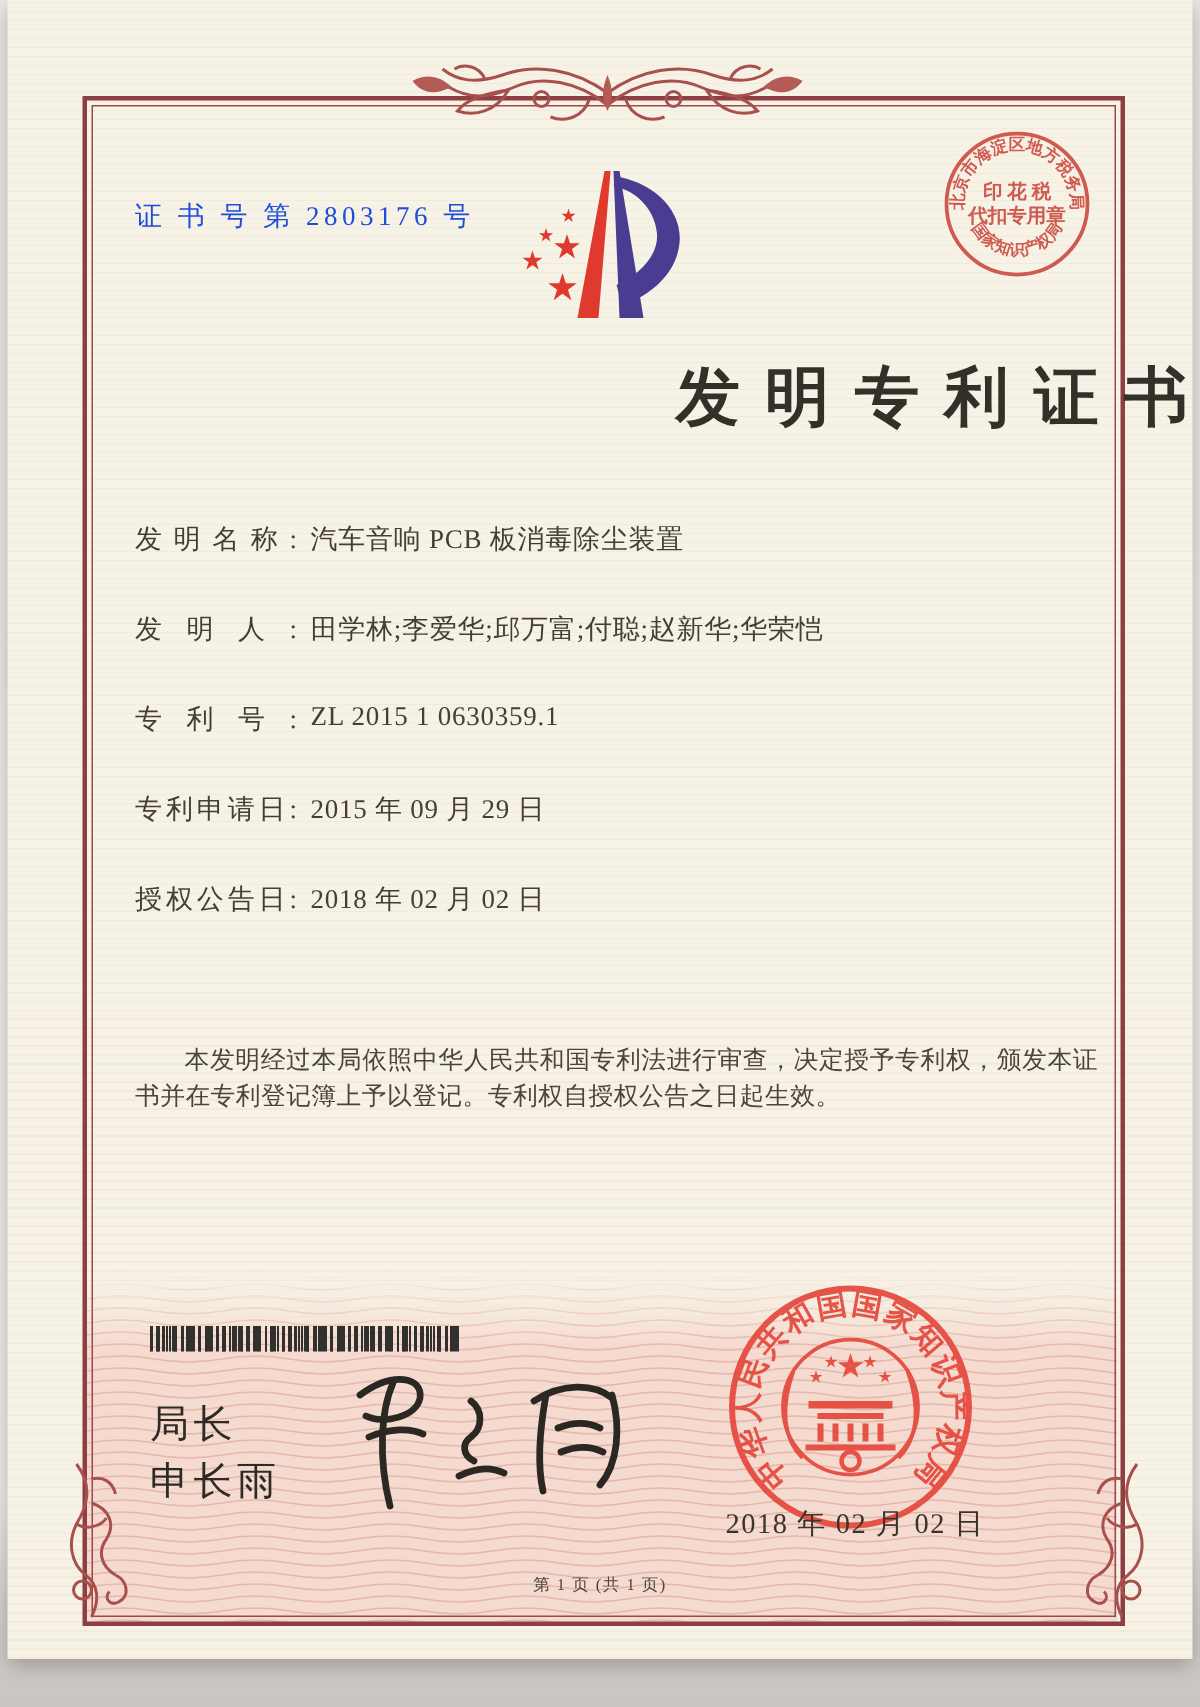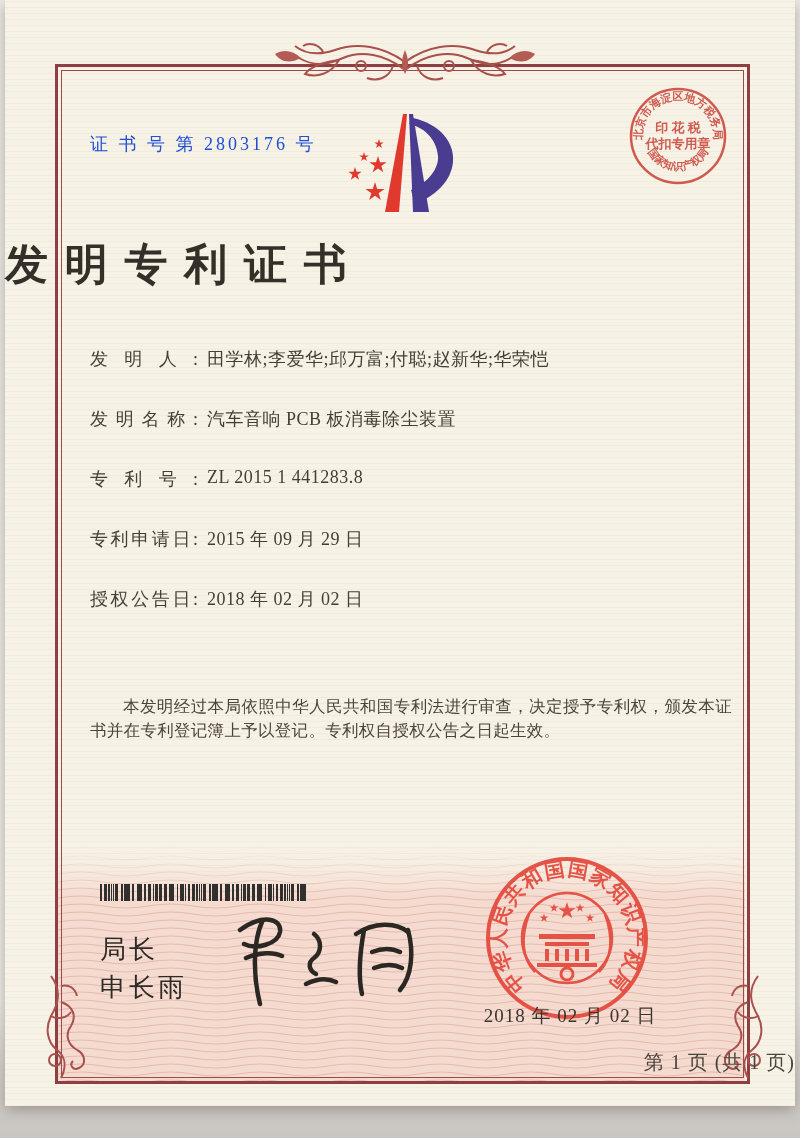--- a/index.html
+++ b/index.html
@@ -33,21 +33,21 @@
   }
   .frame-inner{
     position:absolute;inset:3px;border:1px solid #9a4a4c;
   }
   .cert-no{
     position:absolute;left:85px;top:132px;font-size:18px;color:#1d4ed8;letter-spacing:3px;
   }
   .logo{position:absolute;left:338px;top:110px;}
   .stamp{position:absolute;left:621px;top:84px;}
   .title{
-    position:absolute;left:0;right:0;top:236px;text-align:left;
+    position:absolute;left:0;right:0;top:236px;text-align:right;
     font-size:43px;font-weight:bold;color:#343029;letter-spacing:3px;
   }
   .fields{position:absolute;left:85px;top:347px;right:70px;}
   .field-row{height:60px;font-size:18px;color:#433e37;white-space:nowrap;}
   .field-label{
     display:inline-block;width:108px;text-align:justify;text-align-last:justify;
     vertical-align:top;
   }
   .field-value{margin-left:9px;letter-spacing:.5px;}
   .paras{position:absolute;left:85px;top:679px;width:642px;}
@@ -66,22 +66,22 @@
     font-family:"Liberation Sans","DejaVu Sans",sans-serif;
     font-size:26px;color:#2e2b27;letter-spacing:3px;line-height:38px;
   }
   .signature{position:absolute;left:205px;top:900px;}
   .seal{position:absolute;left:462px;top:838px;}
   .seal-date{
     position:absolute;left:470px;top:1003px;width:190px;text-align:center;
     font-size:19px;color:#3a342d;letter-spacing:1px;
   }
   .footer{
-    position:absolute;left:0;right:0;top:1049px;text-align:right;
-    font-size:20px;color:#4a443c;letter-spacing:1px;
+    position:absolute;left:0;right:0;top:1049px;text-align:center;
+    font-size:11px;color:#4a443c;letter-spacing:1px;
   }
   .orn-top{position:absolute;left:260px;top:36px;}
   .orn-bl{position:absolute;left:36px;top:972px;}
   .orn-br{position:absolute;left:708px;top:972px;transform:scaleX(-1);}
   .stamp text,.seal text{font-family:"Liberation Serif","DejaVu Serif",serif;}
 </style>
 </head>
 <body>
 
 <div class="paper">
@@ -165,27 +165,27 @@
       <textPath href="#stamp-arc-bot" startOffset="50%" text-anchor="middle">国家知识产权局</textPath>
     </text>
     <text x="52" y="48" text-anchor="middle" font-size="13" font-weight="bold" fill="#cf5a50">印 花 税</text>
     <text x="52" y="64" text-anchor="middle" font-size="13" font-weight="bold" fill="#cf5a50">代扣专用章</text>
   </svg>
 
   <div class="title">发 明 专 利 证 书</div>
 
   <div class="fields">
     <div class="field-row">
+      <span class="field-label">发明名称:</span><span class="field-value">汽车音响 PCB 板消毒除尘装置</span>
+    </div>
+    <div class="field-row">
       <span class="field-label">发明人:</span><span class="field-value">田学林;李爱华;邱万富;付聪;赵新华;华荣恺</span>
     </div>
     <div class="field-row">
-      <span class="field-label">发明名称:</span><span class="field-value">汽车音响 PCB 板消毒除尘装置</span>
-    </div>
-    <div class="field-row">
-      <span class="field-label">专利号:</span><span class="field-value">ZL 2015 1 441283.8</span>
+      <span class="field-label">专利号:</span><span class="field-value">ZL 2015 1 0630359.1</span>
     </div>
     <div class="field-row">
       <span class="field-label">专利申请日:</span><span class="field-value">2015 年 09 月 29 日</span>
     </div>
     <div class="field-row">
       <span class="field-label">授权公告日:</span><span class="field-value">2018 年 02 月 02 日</span>
     </div>
   </div>
 
   <div class="paras">

